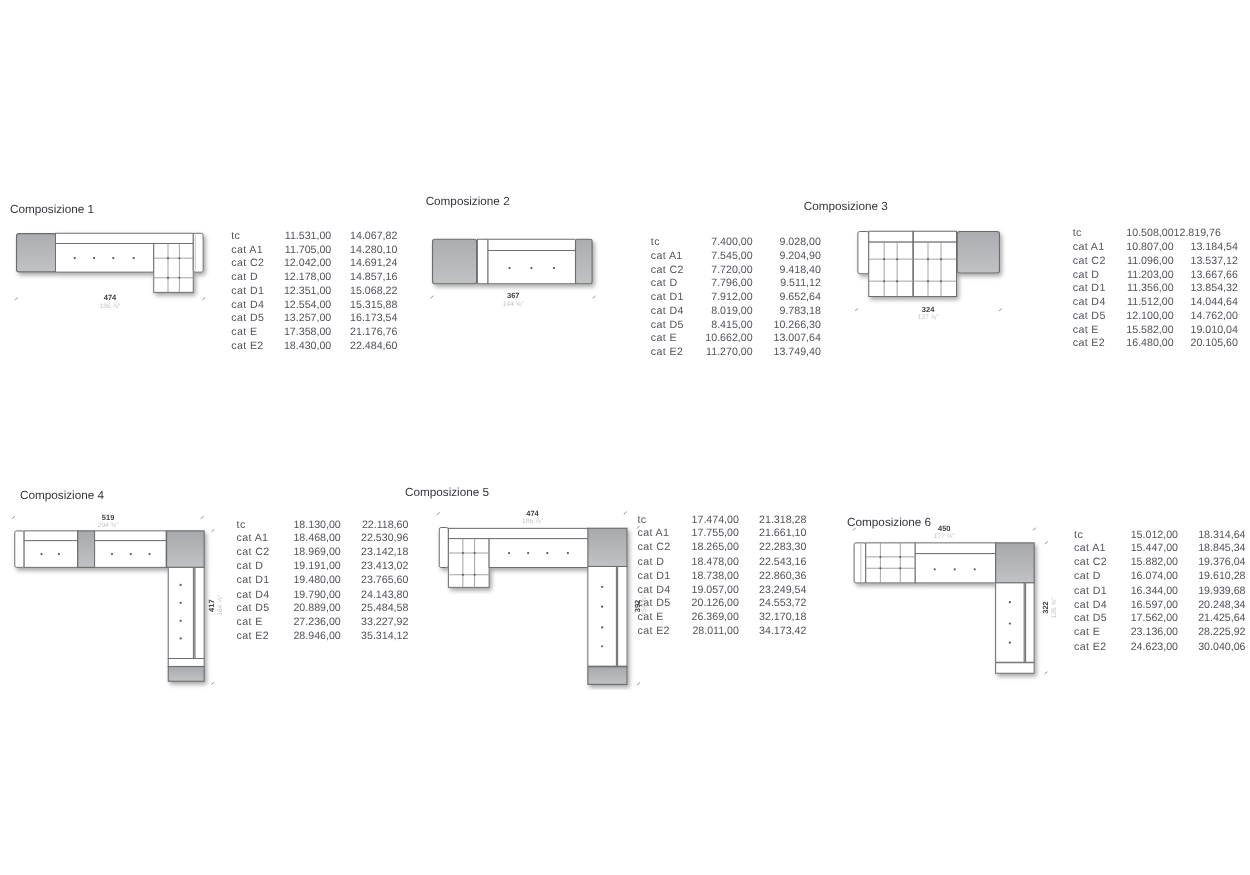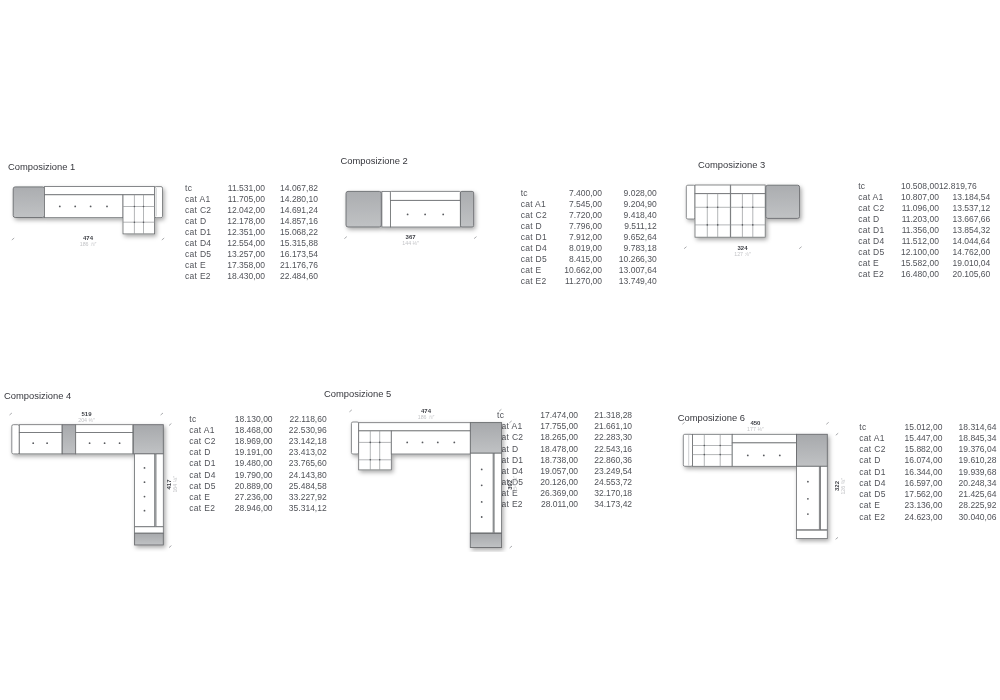--- a/index.html
+++ b/index.html
@@ -42,46 +42,46 @@
       <div class="r"><span class="l">tc</span><span class="n" style="width:41.4px">7.400,00</span><span class="n" style="width:54.6px">9.028,00</span></div>
       <div class="r"><span class="l">cat A1</span><span class="n" style="width:41.4px">7.545,00</span><span class="n" style="width:54.6px">9.204,90</span></div>
       <div class="r"><span class="l">cat C2</span><span class="n" style="width:41.4px">7.720,00</span><span class="n" style="width:54.6px">9.418,40</span></div>
       <div class="r"><span class="l">cat D</span><span class="n" style="width:41.4px">7.796,00</span><span class="n" style="width:54.6px">9.511,12</span></div>
       <div class="r"><span class="l">cat D1</span><span class="n" style="width:41.4px">7.912,00</span><span class="n" style="width:54.6px">9.652,64</span></div>
       <div class="r"><span class="l">cat D4</span><span class="n" style="width:41.4px">8.019,00</span><span class="n" style="width:54.6px">9.783,18</span></div>
       <div class="r"><span class="l">cat D5</span><span class="n" style="width:41.4px">8.415,00</span><span class="n" style="width:54.6px">10.266,30</span></div>
       <div class="r"><span class="l">cat E</span><span class="n" style="width:41.4px">10.662,00</span><span class="n" style="width:54.6px">13.007,64</span></div>
       <div class="r"><span class="l">cat E2</span><span class="n" style="width:41.4px">11.270,00</span><span class="n" style="width:54.6px">13.749,40</span></div>
     </div>
-<div class="hd" style="left:698px;top:158.89px">Composizione 3</div>
+<div class="hd" style="left:643px;top:158.89px">Composizione 3</div>
 <div class="tbl" style="left:858.2px;top:180.63px;line-height:11.05px">
       <div class="r"><span class="l">tc</span><span class="n" style="width:40.7px">10.508,00</span><span class="n" style="width:29px">12.819,76</span></div>
       <div class="r"><span class="l">cat A1</span><span class="n" style="width:40.7px">10.807,00</span><span class="n" style="width:51.4px">13.184,54</span></div>
       <div class="r"><span class="l">cat C2</span><span class="n" style="width:40.7px">11.096,00</span><span class="n" style="width:51.4px">13.537,12</span></div>
       <div class="r"><span class="l">cat D</span><span class="n" style="width:40.7px">11.203,00</span><span class="n" style="width:51.4px">13.667,66</span></div>
       <div class="r"><span class="l">cat D1</span><span class="n" style="width:40.7px">11.356,00</span><span class="n" style="width:51.4px">13.854,32</span></div>
       <div class="r"><span class="l">cat D4</span><span class="n" style="width:40.7px">11.512,00</span><span class="n" style="width:51.4px">14.044,64</span></div>
       <div class="r"><span class="l">cat D5</span><span class="n" style="width:40.7px">12.100,00</span><span class="n" style="width:51.4px">14.762,00</span></div>
       <div class="r"><span class="l">cat E</span><span class="n" style="width:40.7px">15.582,00</span><span class="n" style="width:51.4px">19.010,04</span></div>
       <div class="r"><span class="l">cat E2</span><span class="n" style="width:40.7px">16.480,00</span><span class="n" style="width:51.4px">20.105,60</span></div>
     </div>
-<div class="hd" style="left:4px;top:390.29px">Composizione 4</div>
+<div class="hd" style="left:16px;top:390.29px">Composizione 4</div>
 <div class="tbl" style="left:189.3px;top:413.67px;line-height:11.17px">
       <div class="r"><span class="l">tc</span><span class="n" style="width:43.3px">18.130,00</span><span class="n" style="width:54.1px">22.118,60</span></div>
       <div class="r"><span class="l">cat A1</span><span class="n" style="width:43.3px">18.468,00</span><span class="n" style="width:54.1px">22.530,96</span></div>
       <div class="r"><span class="l">cat C2</span><span class="n" style="width:43.3px">18.969,00</span><span class="n" style="width:54.1px">23.142,18</span></div>
       <div class="r"><span class="l">cat D</span><span class="n" style="width:43.3px">19.191,00</span><span class="n" style="width:54.1px">23.413,02</span></div>
       <div class="r"><span class="l">cat D1</span><span class="n" style="width:43.3px">19.480,00</span><span class="n" style="width:54.1px">23.765,60</span></div>
       <div class="r"><span class="l">cat D4</span><span class="n" style="width:43.3px">19.790,00</span><span class="n" style="width:54.1px">24.143,80</span></div>
       <div class="r"><span class="l">cat D5</span><span class="n" style="width:43.3px">20.889,00</span><span class="n" style="width:54.1px">25.484,58</span></div>
       <div class="r"><span class="l">cat E</span><span class="n" style="width:43.3px">27.236,00</span><span class="n" style="width:54.1px">33.227,92</span></div>
       <div class="r"><span class="l">cat E2</span><span class="n" style="width:43.3px">28.946,00</span><span class="n" style="width:54.1px">35.314,12</span></div>
     </div>
 <div class="hd" style="left:324px;top:388.39px">Composizione 5</div>
-<div class="tbl" style="left:497px;top:410.08px;line-height:11.15px">
+<div class="tbl" style="left:510px;top:410.08px;line-height:11.15px">
       <div class="r"><span class="l">tc</span><span class="n" style="width:41.1px">17.474,00</span><span class="n" style="width:54.0px">21.318,28</span></div>
       <div class="r"><span class="l">cat A1</span><span class="n" style="width:41.1px">17.755,00</span><span class="n" style="width:54.0px">21.661,10</span></div>
       <div class="r"><span class="l">cat C2</span><span class="n" style="width:41.1px">18.265,00</span><span class="n" style="width:54.0px">22.283,30</span></div>
       <div class="r"><span class="l">cat D</span><span class="n" style="width:41.1px">18.478,00</span><span class="n" style="width:54.0px">22.543,16</span></div>
       <div class="r"><span class="l">cat D1</span><span class="n" style="width:41.1px">18.738,00</span><span class="n" style="width:54.0px">22.860,36</span></div>
       <div class="r"><span class="l">cat D4</span><span class="n" style="width:41.1px">19.057,00</span><span class="n" style="width:54.0px">23.249,54</span></div>
       <div class="r"><span class="l">cat D5</span><span class="n" style="width:41.1px">20.126,00</span><span class="n" style="width:54.0px">24.553,72</span></div>
       <div class="r"><span class="l">cat E</span><span class="n" style="width:41.1px">26.369,00</span><span class="n" style="width:54.0px">32.170,18</span></div>
       <div class="r"><span class="l">cat E2</span><span class="n" style="width:41.1px">28.011,00</span><span class="n" style="width:54.0px">34.173,42</span></div>
     </div>

